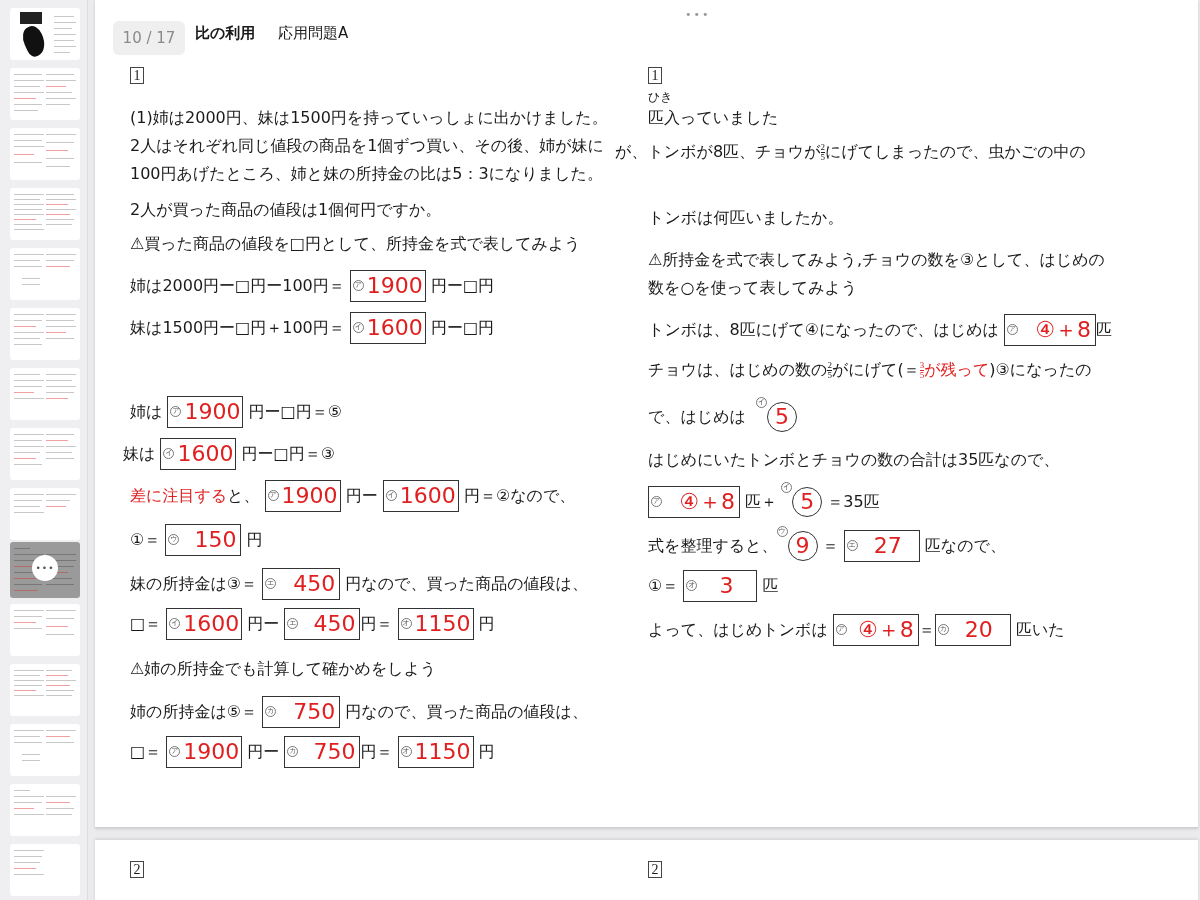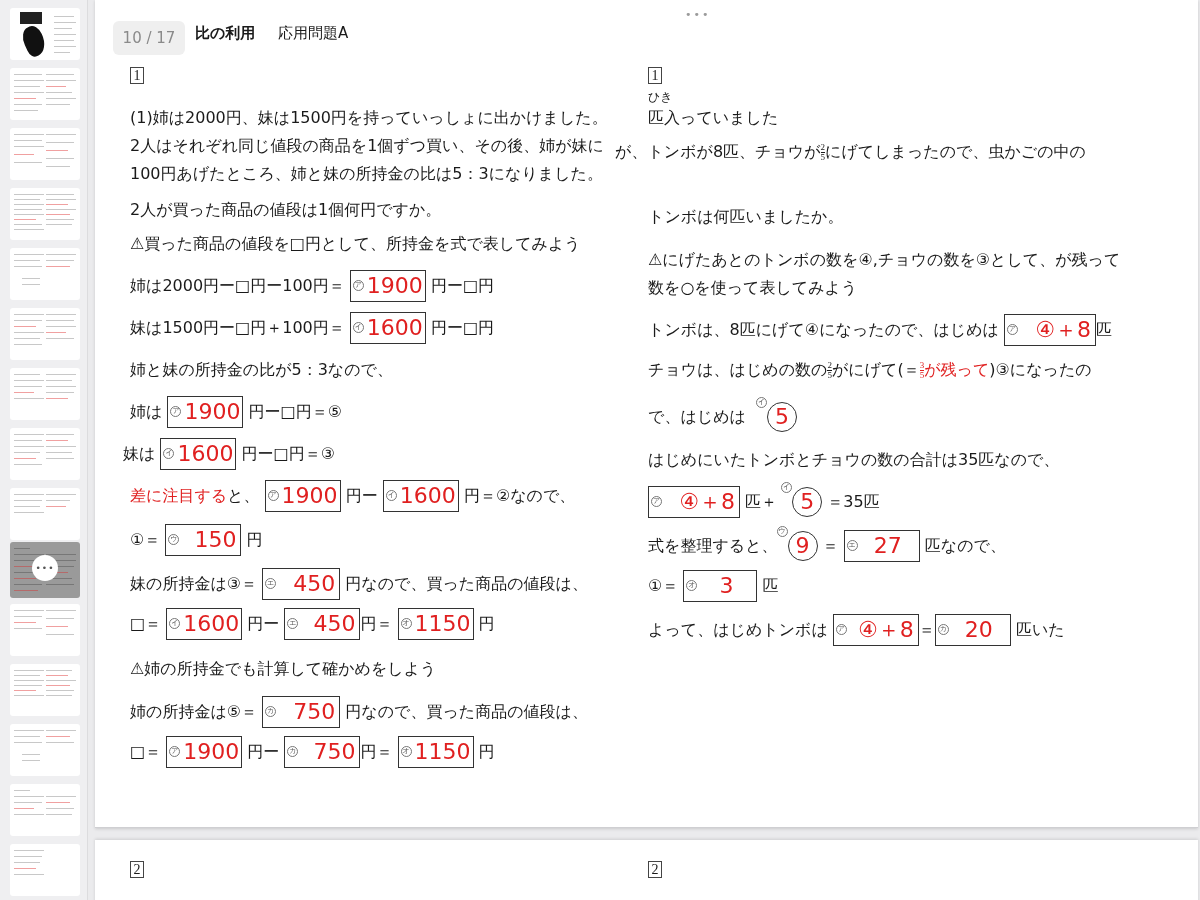--- a/index.html
+++ b/index.html
@@ -238,21 +238,20 @@
   <div class="text" style="left:35px;top:270px;">
     <span>姉は2000円ー□円ー100円＝</span>
     <span class="ans" style="width:76px;"><span class="lbl">ア</span><span>1900</span></span>
     <span>円ー□円</span>
   </div>
   <div class="text" style="left:35px;top:312px;">
     <span>妹は1500円ー□円＋100円＝</span>
     <span class="ans" style="width:76px;"><span class="lbl">イ</span><span>1600</span></span>
     <span>円ー□円</span>
   </div>
-  <div class="text" style="left:35px;top:356px;">姉と妹の所持金の比が5：3なので、</div>
 
   <div class="text" style="left:35px;top:396px;">
     <span>姉は</span>
     <span class="ans" style="width:76px;"><span class="lbl">ア</span><span>1900</span></span>
     <span>円ー□円＝⑤</span>
   </div>
   <div class="text" style="left:28px;top:438px;">
     <span>妹は</span>
     <span class="ans" style="width:76px;"><span class="lbl">イ</span><span>1600</span></span>
     <span>円ー□円＝③</span>
@@ -298,23 +297,23 @@
   </div>
 
   <div class="qnum" style="left:553px;top:67px;">1</div>
 
   <div class="text" style="left:553px;top:104px;">
     <span class="ruby"><span class="rt">ひき</span><span>匹</span></span><span>入っていました</span>
   </div>
   <div class="text" style="left:520px;top:138px;">
     <span>が、トンボが8匹、チョウが</span><span class="frac"><span class="num">2</span><span>5</span></span><span>にげてしまったので、虫かごの中の</span>
   </div>
-  <div class="text" style="left:553px;top:204px;font-family:Liberation Mono, monospace;">トンボは何匹いましたか。</div>
-
-  <div class="text" style="left:553px;top:246px;">⚠にげたあとのトンボの数を④,チョウの数を③として、が残って</div>
+  <div class="text" style="left:553px;top:204px;">トンボは何匹いましたか。</div>
+
+  <div class="text" style="left:553px;top:246px;">⚠所持金を式で表してみよう,チョウの数を③として、はじめの</div>
   <div class="text" style="left:553px;top:274px;">数を○を使って表してみよう</div>
 
   <div class="text" style="left:553px;top:314px;">
     <span>トンボは、8匹にげて④になったので、はじめは</span>
     <span class="ans" style="width:92px;"><span class="lbl">ア</span><span>④＋8</span></span><span>匹</span>
   </div>
   <div class="text" style="left:553px;top:356px;">
     <span>チョウは、はじめの数の</span><span class="frac"><span class="num">2</span><span>5</span></span><span>がにげて(＝</span><span class="frac red"><span class="num">3</span><span>5</span></span><span class="red">が残って</span><span>)③になったの</span>
   </div>
   <div class="text" style="left:553px;top:402px;">

